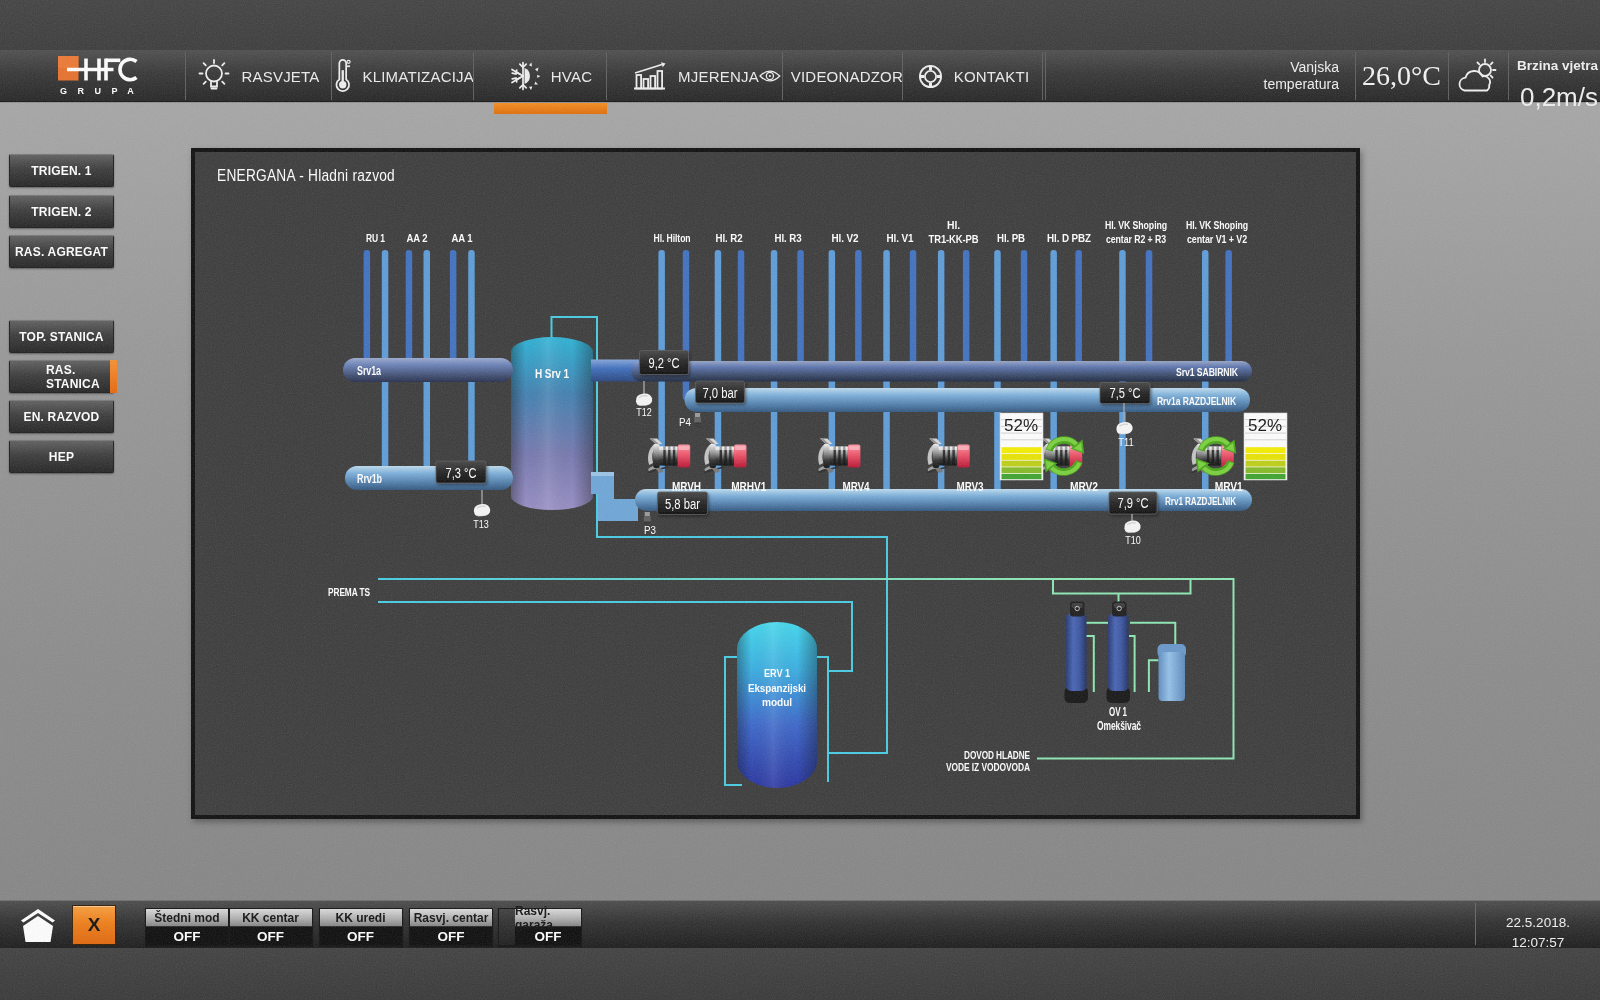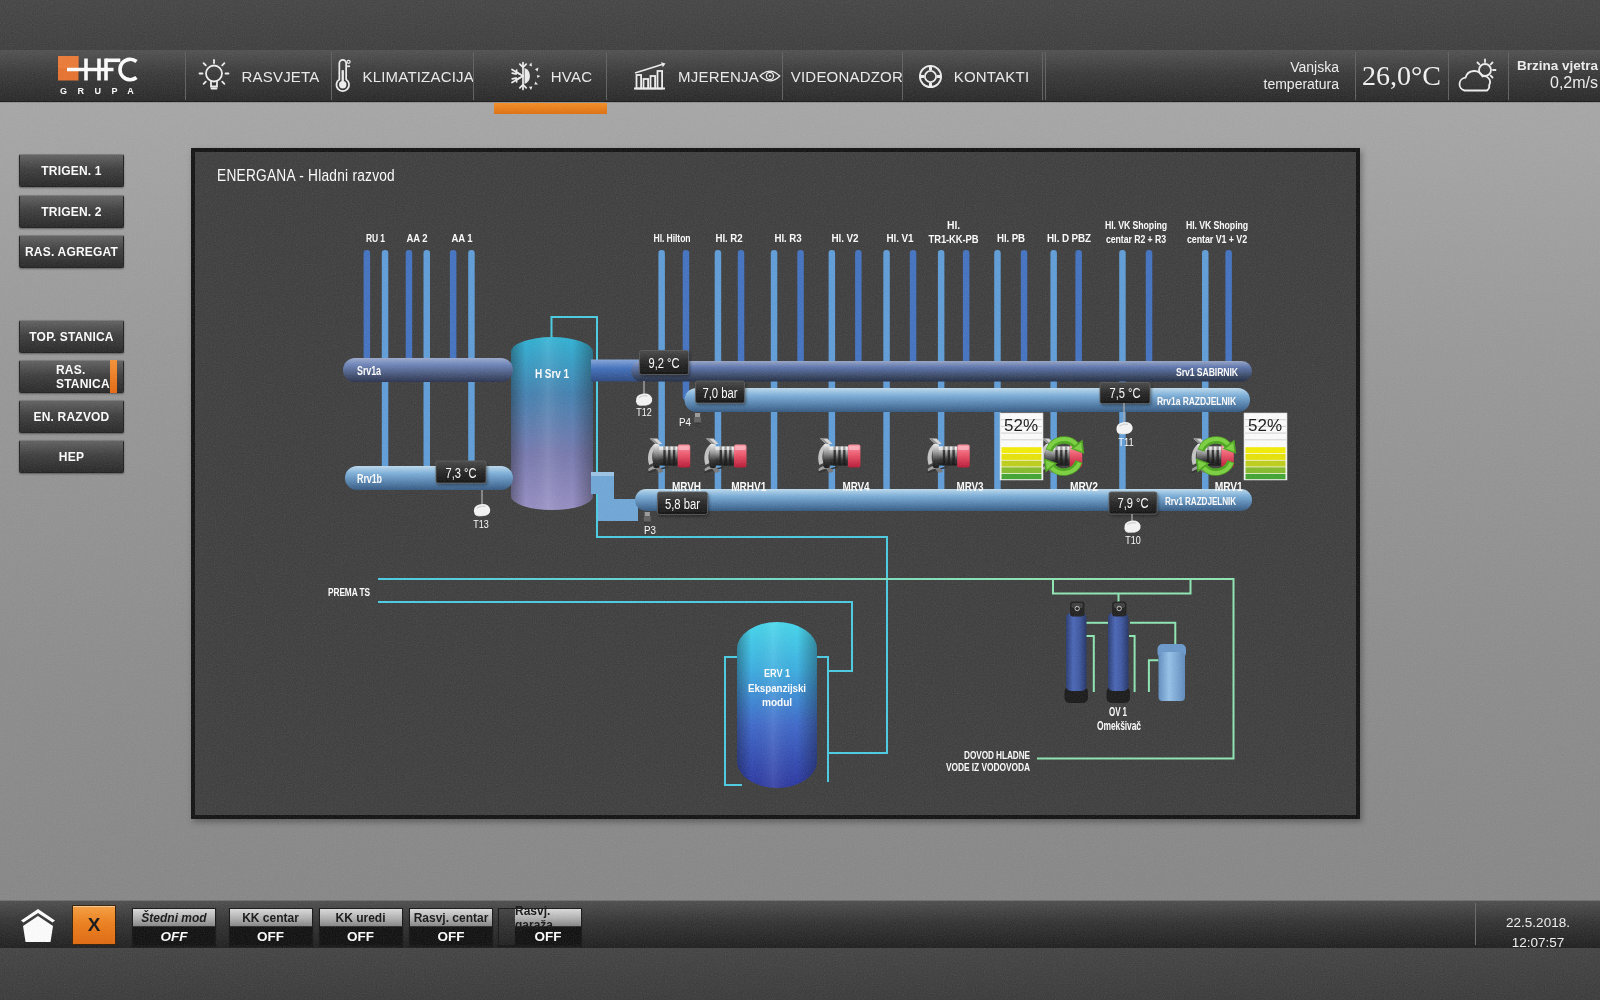--- a/index.html
+++ b/index.html
@@ -29,21 +29,21 @@
          letter-spacing:.2px; cursor:default; }
   .tab .sep { position:absolute; right:0; top:2px; bottom:2px; width:1px; background:#5d5d5d; }
   .tab .sepl{ position:absolute; left:0;  top:2px; bottom:2px; width:1px; background:#5d5d5d; }
   .hvac-underline { position:absolute; left:494px; top:103px; width:113px; height:11px;
                     background:linear-gradient(180deg,#f68c1e,#e06d08); }
 
   .cell { position:absolute; top:50px; height:52px; color:#f0f0f0; }
   .cell .vsep { position:absolute; left:0; top:2px; bottom:2px; width:1px; background:#5d5d5d; }
 
   
-  .side-btn { position:absolute; left:19px; width:105px; height:33px;
+  .side-btn { position:absolute; left:9px; width:105px; height:33px;
               background:linear-gradient(180deg,#5e5e5e 0%,#3a3a3a 45%,#232323 100%);
               border:1px solid #1a1a1a; border-top-color:#777; box-shadow:0 1px 2px rgba(0,0,0,.45);
               color:#fff; font-size:12px; font-weight:bold; letter-spacing:.2px; border-radius:2px;
               display:flex; align-items:center; justify-content:center; }
   .side-indicator { position:absolute; left:110px; width:7px; height:33px;
                     background:linear-gradient(180deg,#f79030,#e8660a); }
 
   
   .panel { position:absolute; left:191px; top:148px; width:1169px; height:671px;
            background:#0c0c0c; box-shadow:2px 3px 6px rgba(0,0,0,.35); }
@@ -217,21 +217,21 @@
       <line x1="38.5" y1="20.5" x2="36.7" y2="18.7"></line>
       <line x1="23.5" y1="5.5" x2="25.3" y2="7.3"></line>
       <path d="M10.5 33.5 A 6.5 6.5 0 0 1 11.5 20.7 A 9 9 0 0 1 28.5 19.5 A 5.8 5.8 0 0 1 35.2 28 A 5.5 5.5 0 0 1 33 33.5 Z"></path>
     </g>
   </svg>
   <span class="vsep"></span>
 </div>
 <div class="cell" style="left:1508px;width:100px;">
   <div style="position:absolute;right:10px;top:8px;text-align:right;">
     <div style="font-size:13.5px;font-weight:bold;">Brzina vjetra</div>
-    <div style="font-size:16px;margin-top:1px;">0,2m/s</div>
+    <div style="font-size:26px;margin-top:9px;">0,2m/s</div>
   </div>
   <span class="vsep"></span>
 </div>
 
 <div class="side-btn" style="top:154px;">
     <span>TRIGEN. 1</span>
   </div>
 <div class="side-btn" style="top:195px;">
     <span>TRIGEN. 2</span>
   </div>
@@ -620,21 +620,21 @@
 <div class="home-btn">
   <svg width="38" height="36" viewBox="0 0 38 36">
     <polygon points="19,1 36,12.5 33.6,14.5 19,5 4.4,14.5 2,12.5" fill="#fff"></polygon>
     <polygon points="19,8 34,18 31.5,34 6.5,34 4,18" fill="#fff"></polygon>
   </svg>
 </div>
 <div class="x-btn">
     <span>X</span>
   </div>
 
-<div class="toggle" style="left:132px;font-style:italic;">
+<div class="toggle" style="left:145px;">
   <div class="plate">Štedni mod</div>
   <div class="state">OFF</div>
 </div>
 <div class="toggle" style="left:228.5px;">
   <div class="plate">KK centar</div>
   <div class="state">OFF</div>
 </div>
 <div class="toggle" style="left:318.5px;">
   <div class="plate">KK uredi</div>
   <div class="state">OFF</div>

